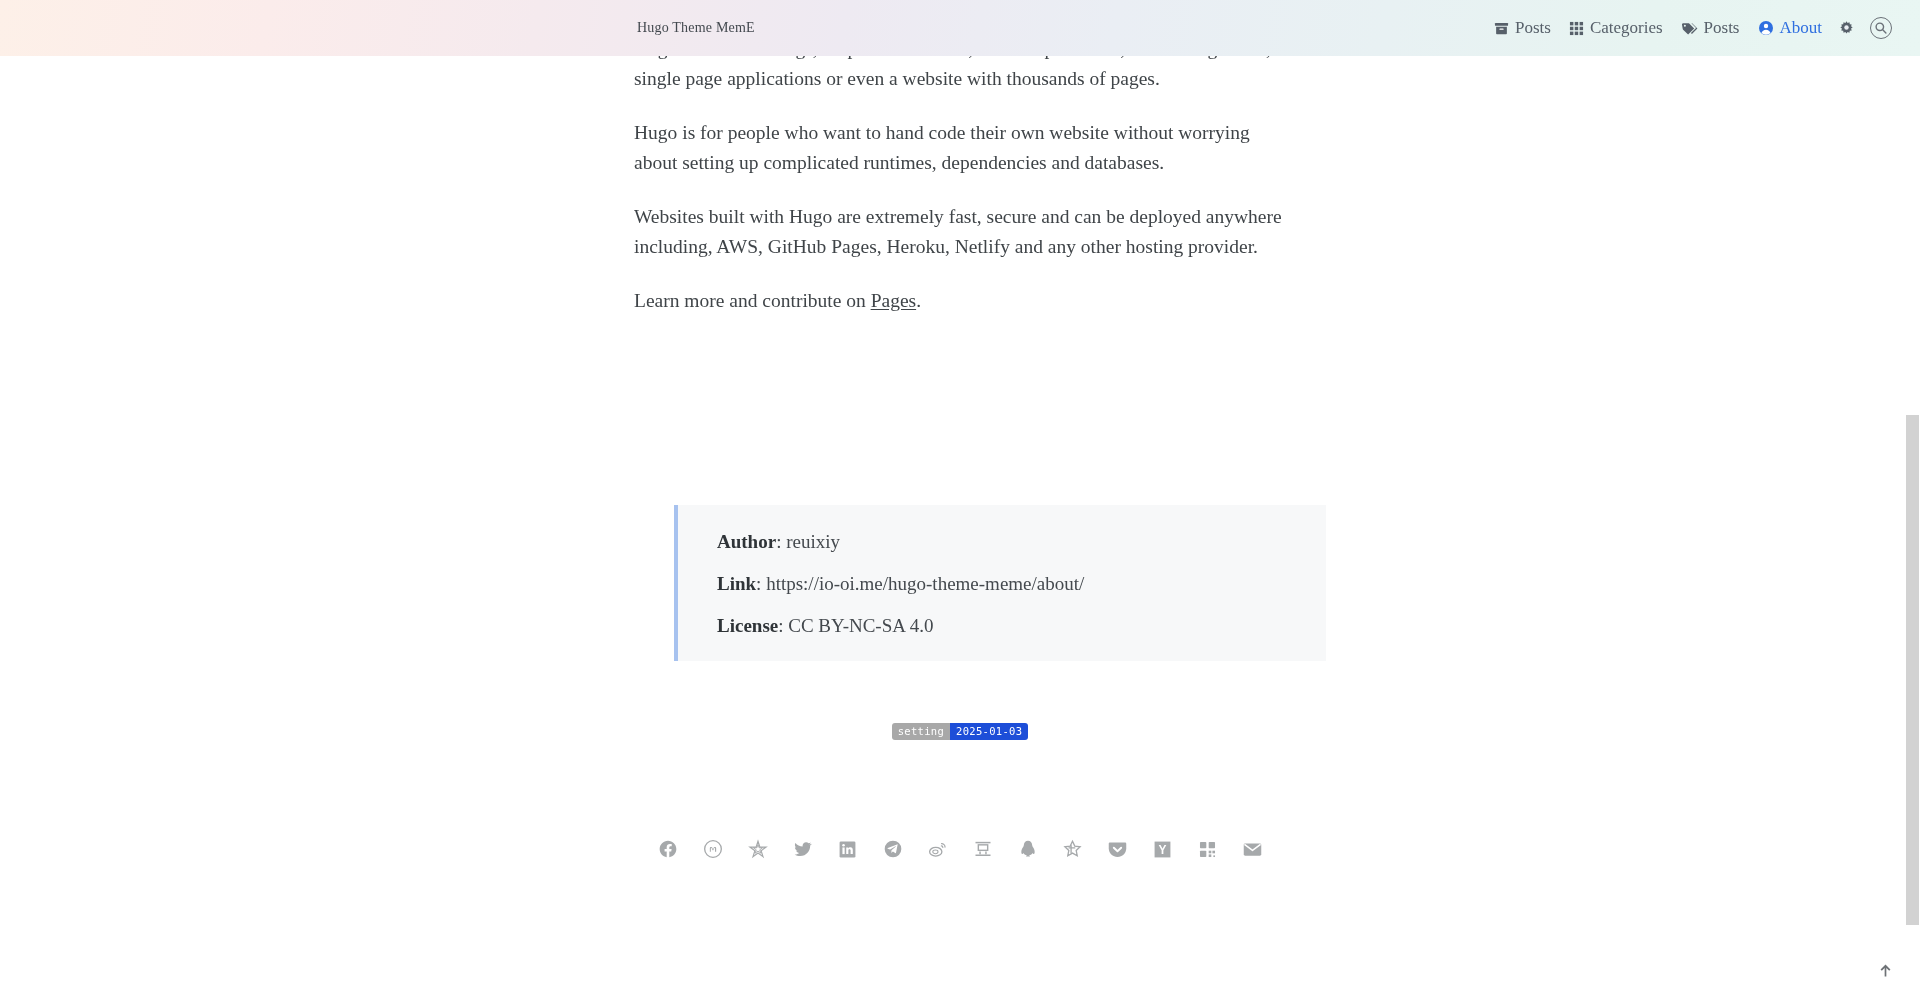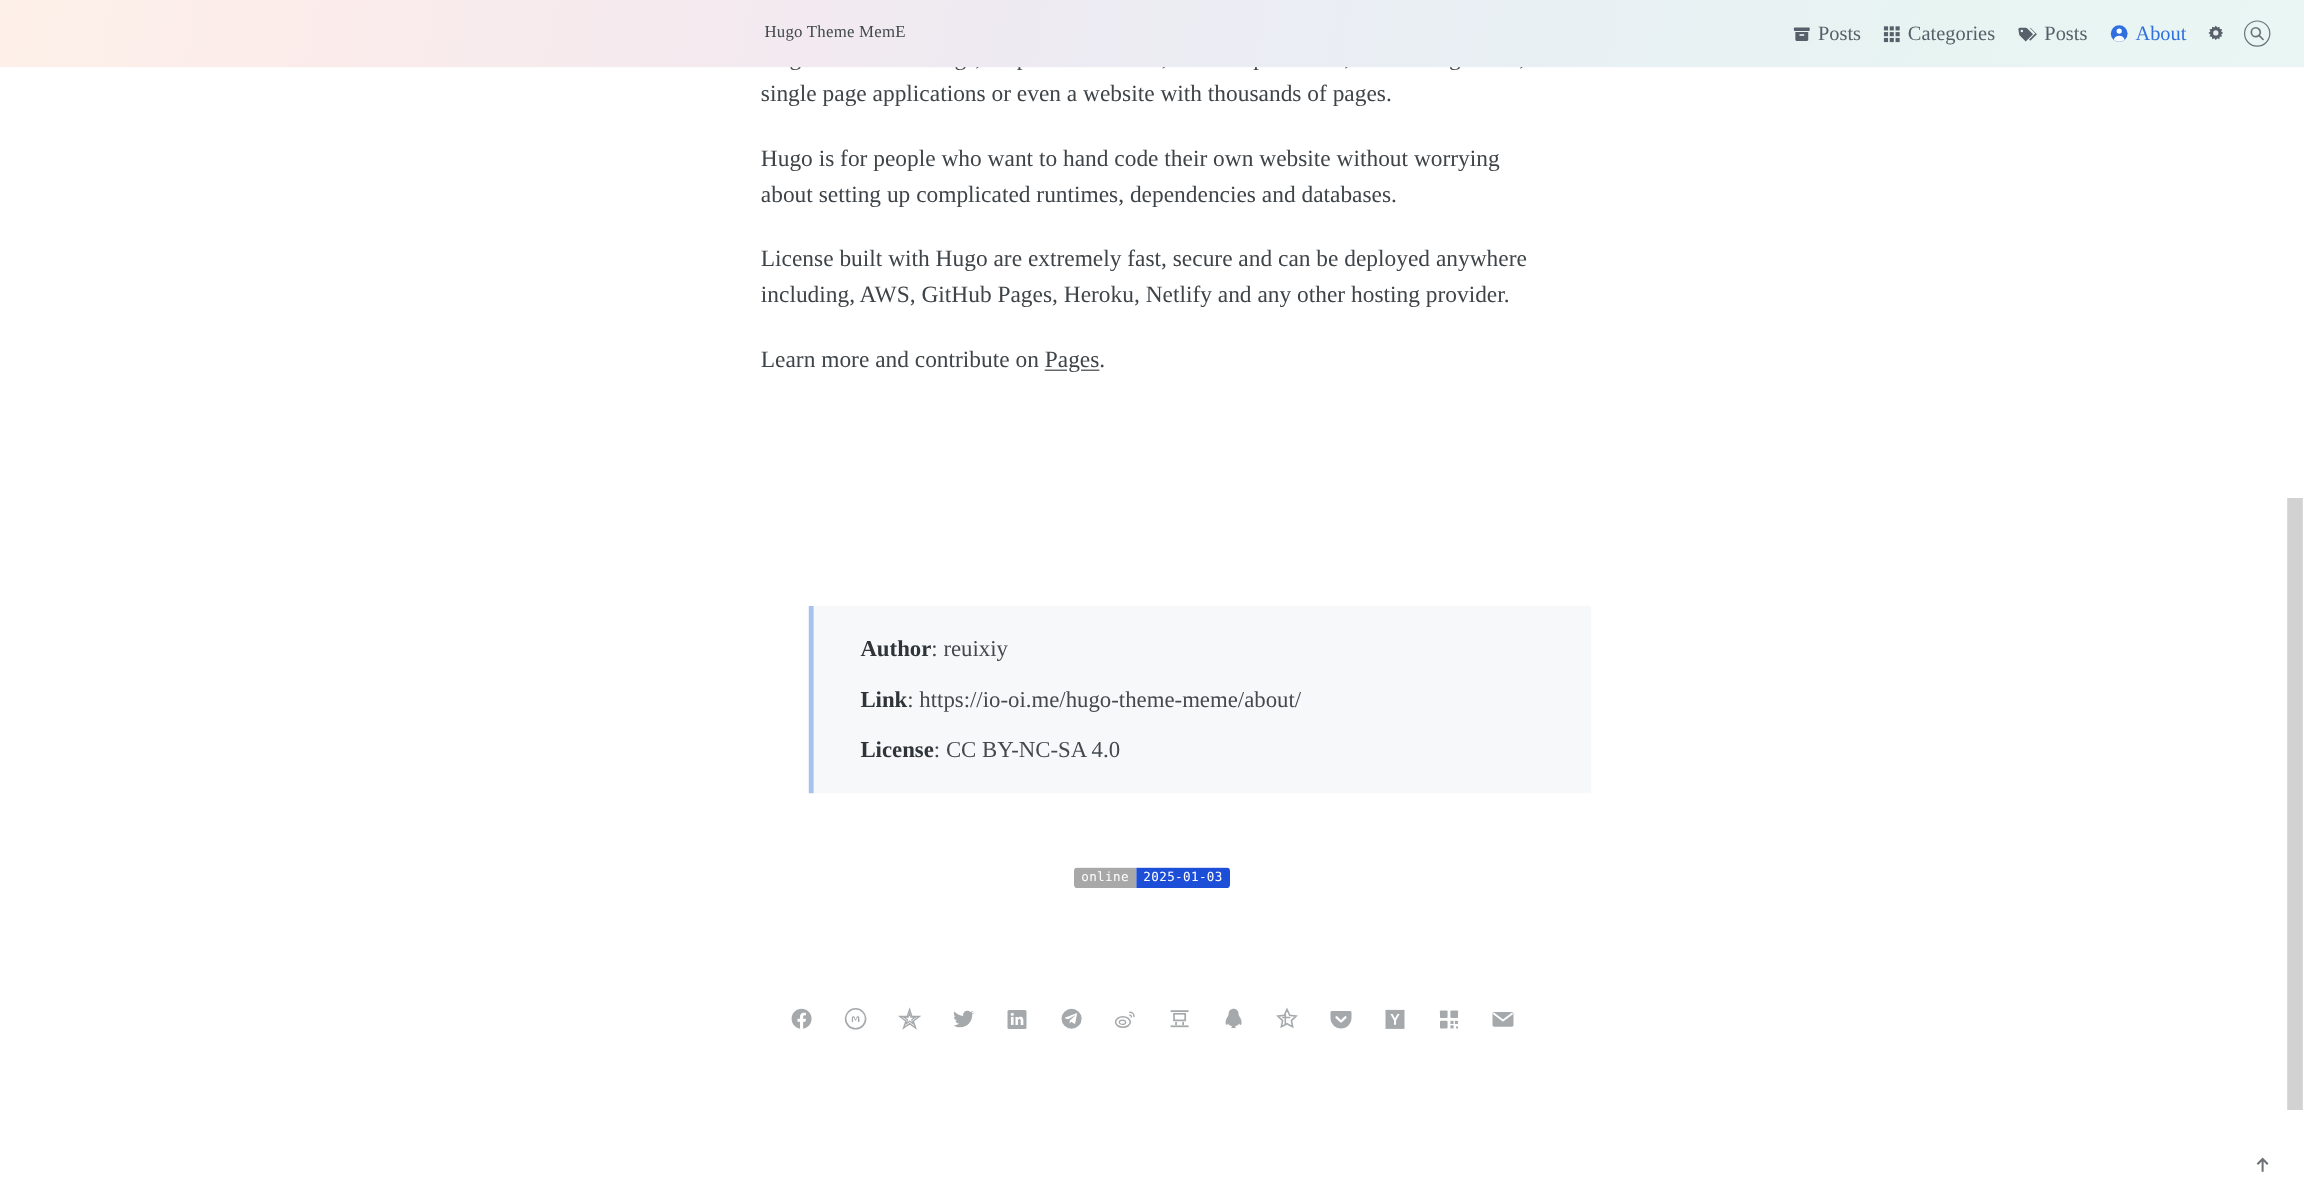--- a/index.html
+++ b/index.html
@@ -234,34 +234,34 @@
 </style>
 </head>
 <body>
 
 <div class="page">
 
   <div class="content-wrap">
     <div class="post-body">
       <p class="first">Hugo is ideal for blogs, corporate websites, creative portfolios, online magazines, single page applications or even a website with thousands of pages.</p>
       <p>Hugo is for people who want to hand code their own website without worrying about setting up complicated runtimes, dependencies and databases.</p>
-      <p>License built with Hugo are extremely fast, secure and can be deployed anywhere including, AWS, GitHub Pages, Heroku, Netlify and any other hosting provider.</p>
+      <p>Websites built with Hugo are extremely fast, secure and can be deployed anywhere including, AWS, GitHub Pages, Heroku, Netlify and any other hosting provider.</p>
       <p><span>Learn more and contribute on </span><a class="inline-link">Pages</a><span>.</span></p>
     </div>
   </div>
 
   <blockquote class="copyright-block">
     <p class="cr-line"><span class="cr-key">Author</span><span>: </span><span>reuixiy</span></p>
     <p class="cr-line"><span class="cr-key">Link</span><span>: </span><span>https://io-oi.me/hugo-theme-meme/about/</span></p>
     <p class="cr-line"><span class="cr-key">License</span><span>: </span><span>CC BY-NC-SA 4.0</span></p>
   </blockquote>
 
   <div class="meta-row">
     <span class="badge">
-      <span class="badge-label">online</span>
+      <span class="badge-label">setting</span>
       <span class="badge-value">2025-01-03</span>
     </span>
   </div>
 
   <div class="social-row">
     <a class="social-link" title="Facebook">
       <svg width="20" height="20" viewBox="0 0 24 24">
           <path d="M12 2C6.48 2 2 6.48 2 12c0 5 3.66 9.13 8.44 9.88v-6.99H7.9V12h2.54V9.8c0-2.5 1.49-3.89 3.78-3.89 1.09 0 2.23.2 2.23.2v2.46h-1.26c-1.24 0-1.63.77-1.63 1.56V12h2.78l-.44 2.89h-2.34v6.99C18.34 21.13 22 17 22 12c0-5.52-4.48-10-10-10z"></path>
         </svg>
     </a>

